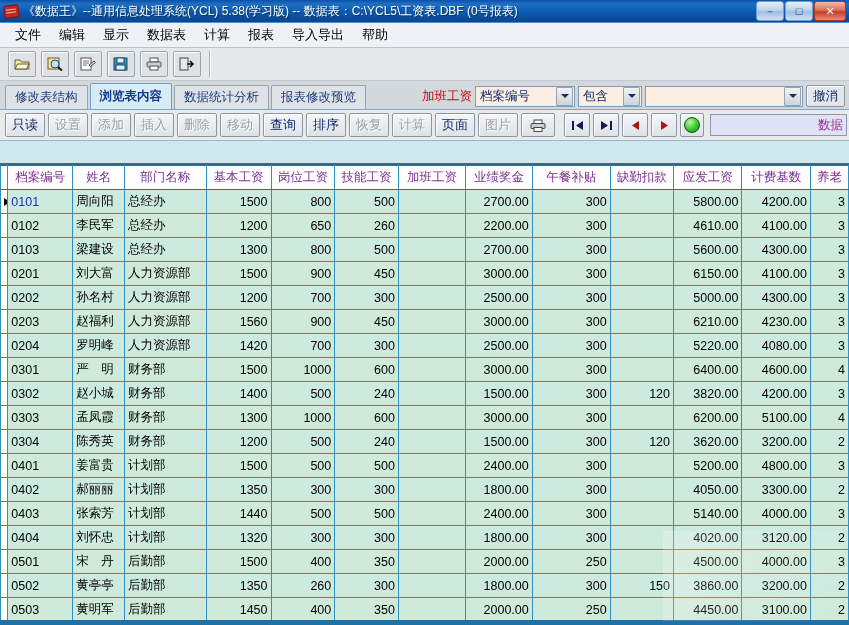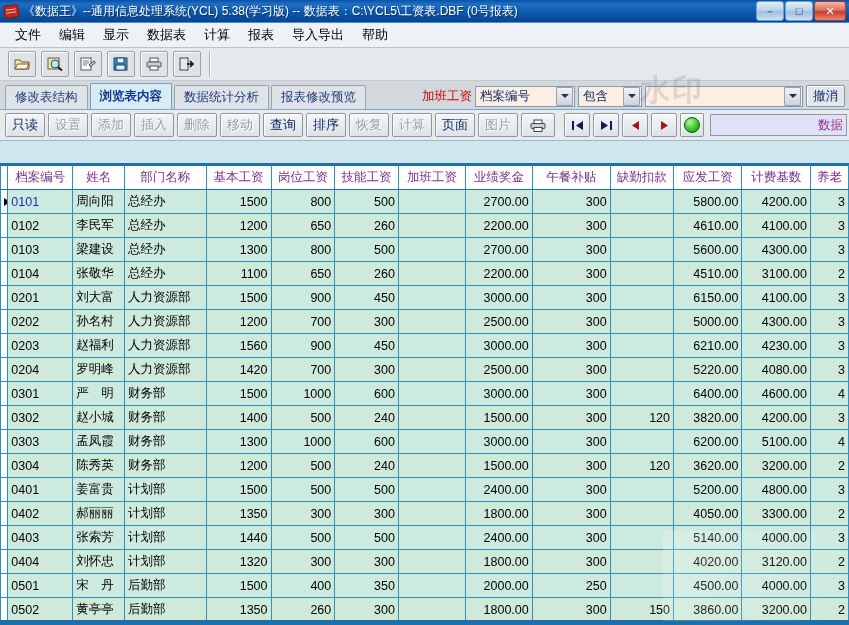--- a/index.html
+++ b/index.html
@@ -429,36 +429,20 @@
             <td class="num" style="width: 76px;"></td>
             <td class="num" style="width: 74px;">2700.00</td>
             <td class="num" style="width: 64px;">300</td>
             <td class="num" style="width: 66px;"></td>
             <td class="num" style="width: 79px;">5600.00</td>
             <td class="num" style="width: 79px;">4300.00</td>
             <td class="num" style="width: 40px;">3</td>
           </tr>
           <tr>
             <td class="selcol"></td>
-            <td class="code" style="width: 70px;">0104</td>
-            <td class="txt" style="width: 56px;">张敬华</td>
-            <td class="txt" style="width: 93px;">总经办</td>
-            <td class="num" style="width: 70px;">1100</td>
-            <td class="num" style="width: 67px;">650</td>
-            <td class="num" style="width: 67px;">260</td>
-            <td class="num" style="width: 76px;"></td>
-            <td class="num" style="width: 74px;">2200.00</td>
-            <td class="num" style="width: 64px;">300</td>
-            <td class="num" style="width: 66px;"></td>
-            <td class="num" style="width: 79px;">4510.00</td>
-            <td class="num" style="width: 79px;">3100.00</td>
-            <td class="num" style="width: 40px;">2</td>
-          </tr>
-          <tr>
-            <td class="selcol"></td>
             <td class="code" style="width: 70px;">0201</td>
             <td class="txt" style="width: 56px;">刘大富</td>
             <td class="txt" style="width: 93px;">人力资源部</td>
             <td class="num" style="width: 70px;">1500</td>
             <td class="num" style="width: 67px;">900</td>
             <td class="num" style="width: 67px;">450</td>
             <td class="num" style="width: 76px;"></td>
             <td class="num" style="width: 74px;">3000.00</td>
             <td class="num" style="width: 64px;">300</td>
             <td class="num" style="width: 66px;"></td>
@@ -688,16 +672,15 @@
             <td class="num" style="width: 66px;"></td>
             <td class="num" style="width: 79px;">4450.00</td>
             <td class="num" style="width: 79px;">3100.00</td>
             <td class="num" style="width: 40px;">2</td>
           </tr>
         </tbody>
     </table>
     <div class="grid-bottom"></div>
   </div>
 
-  <div class="wm" style="left:640px;top:70px;">水印</div>
   <div class="wm2" style="right:6px;bottom:4px;width:180px;height:90px;
         background:linear-gradient(120deg,rgba(255,255,255,.22),rgba(255,255,255,0));"></div>
 </div>
 
 </body></html>

